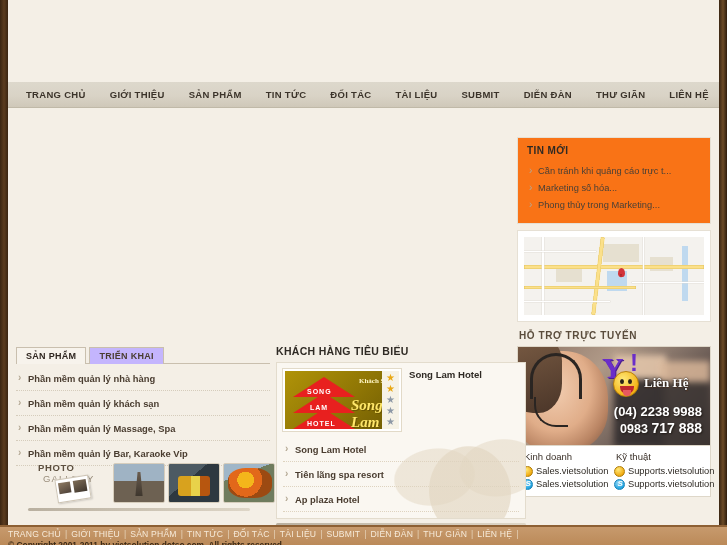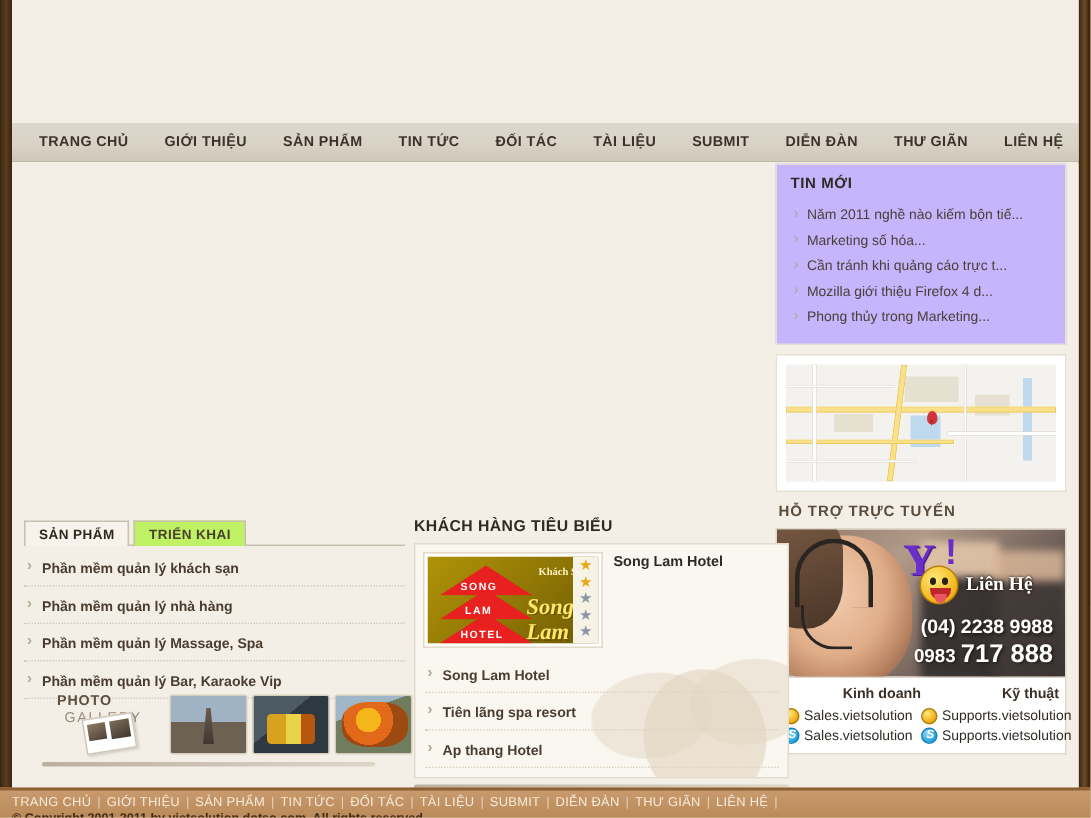--- a/index.html
+++ b/index.html
@@ -56,23 +56,24 @@
     width: 711px; height: 416px;
     background: #f4efe6;
   }
 
   
   .rightcol {
     position: absolute; right: 8px; top: 0;
     width: 194px;
   }
   .panel-white {
-    background: #c4b5fd;
+    background: #f97316;
     border: 1px solid #e6e0d4;
     padding: 7px 9px 9px 9px;
+    margin-top: 28px;
   }
   .panel-title {
     font-size: 10px; font-weight: bold; color: #2f2a24;
     letter-spacing: .4px; margin-bottom: 6px;
   }
   .newslist { list-style: none; }
   .newslist li {
     position: relative;
     font-size: 9.3px; color: #4b4036;
     padding: 3.6px 0 3.6px 11px;
@@ -171,28 +172,28 @@
     text-shadow: 0 0 2px #000, 1px 1px 1px #5a3f2d;
     font-family: "Liberation Serif", serif;
   }
   .phone1, .phone2 {
     position: absolute; right: 8px;
     font-weight: bold; color: #ffffff;
     text-shadow: 1px 1px 2px #201a15;
   }
   .phone1 { top: 57px; font-size: 13px; }
   .phone2 { top: 73px; font-size: 12.5px; }
-  .phone2 b { font-size: 17px; }
+  .phone2 b { font-size: 14px; }
 
   .support-cols {
     display: flex; border: 1px solid #ded7c9; border-top: none;
     background: #ffffff; padding: 4px 4px 5px 4px;
   }
   .support-col { width: 50%; }
-  .sc-head { font-size: 9.5px; font-weight: bold; color: #3a3028; padding: 1px 0 3px 2px; text-align: right; }
+  .sc-head { font-size: 9.5px; font-weight: normal; color: #3a3028; padding: 1px 0 3px 2px; }
   .sc-row { display: flex; align-items: center; gap: 3px; padding: 1px 0; cursor: pointer; }
   .sc-row span.lbl { font-size: 9.3px; color: #2f2a24; white-space: nowrap; }
   .ico-ym { width: 11px; height: 11px; border-radius: 50%;
     background: radial-gradient(circle at 36% 30%, #ffe97a, #f0a90f 72%, #c17f06);
     border: 1px solid #b07d08; flex: none; }
   .ico-sk { width: 11px; height: 11px; border-radius: 50%;
     background: radial-gradient(circle at 36% 30%, #8fd6f7, #22a5e0 70%, #1484bb);
     border: 1px solid #1883ba; flex: none; position: relative; }
   .ico-sk:after { content:"S"; position:absolute; left:2.5px; top:-1px;
     font-size:8px; color:#fff; font-weight:bold; }
@@ -200,21 +201,21 @@
   
   .leftcol {
     position: absolute; left: 8px; top: 236px;
     width: 254px;
   }
   .tabs { display: flex; align-items: flex-end; height: 19px; border-bottom: 1px solid #c9bfae; }
   .tab {
     font-size: 9px; font-weight: bold; letter-spacing: .3px;
     color: #4a3d30; padding: 3px 9px 3px 9px; cursor: pointer;
     border: 1px solid #c9bfae; border-bottom: none;
-    background: #bef264; margin-right: 3px;
+    background: #c4b5fd; margin-right: 3px;
     position: relative; top: 1px;
   }
   .tab.active { background: #f7f3ec; color: #2f2620; }
   .prodlist { list-style: none; margin-top: 2px; }
   .prodlist li {
     position: relative; font-size: 9.4px; font-weight: bold; color: #4a3d30;
     padding: 6.5px 0 6.5px 12px;
     border-bottom: 1px dotted #d5ccbb; cursor: pointer;
   }
   .prodlist li:before {
@@ -366,24 +367,22 @@
         </ul>
     </div>
 
     <div class="content">
 
       <div class="rightcol">
 
         <div class="panel-white">
           <div class="panel-title">TIN MỚI</div>
           <ul class="newslist" id="news-list">
-              <li>Năm 2011 nghề nào kiếm bộn tiế...</li>
+              <li>Cần tránh khi quảng cáo trực t...</li>
               <li>Marketing số hóa...</li>
-              <li>Cần tránh khi quảng cáo trực t...</li>
-              <li>Mozilla giới thiệu Firefox 4 d...</li>
               <li>Phong thủy trong Marketing...</li>
             </ul>
         </div>
 
         <div class="mapbox">
           <div class="map">
             <div class="block" style="left:44%;top:10%;width:20%;height:22%"></div>
             <div class="block" style="left:70%;top:26%;width:13%;height:18%"></div>
             <div class="block" style="left:18%;top:42%;width:14%;height:16%"></div>
             <div class="water" style="left:46%;top:44%;width:11%;height:26%"></div>
@@ -450,22 +449,22 @@
             </div>
         </div>
       </div>
 
       <div class="leftcol">
         <div class="tabs" id="product-tabs">
             <div class="tab active">SẢN PHẨM</div>
             <div class="tab">TRIỂN KHAI</div>
           </div>
         <ul class="prodlist" id="product-list">
+            <li>Phần mềm quản lý nhà hàng</li>
             <li>Phần mềm quản lý khách sạn</li>
-            <li>Phần mềm quản lý nhà hàng</li>
             <li>Phần mềm quản lý Massage, Spa</li>
             <li>Phần mềm quản lý Bar, Karaoke Vip</li>
           </ul>
       </div>
 
       <div class="gallery">
         <div class="gal-label">
           <div class="l1">PHOTO</div>
           <div class="l2">GALLERY</div>
         </div>
@@ -498,21 +497,21 @@
                   <span class="star grey">★</span>
                 </div>
             </div>
             <div class="feature-text">
               <div class="ft-name">Song Lam Hotel</div>
             </div>
           </div>
           <ul class="custlist" id="customer-list">
               <li>Song Lam Hotel</li>
               <li>Tiên lãng spa resort</li>
-              <li>Ap thang Hotel</li>
+              <li>Ap plaza Hotel</li>
             </ul>
         </div>
         <div class="mid-rule"></div>
       </div>
 
     </div>
   </div>
 
   <div class="footer">
     <div class="footnav" id="footnav">

